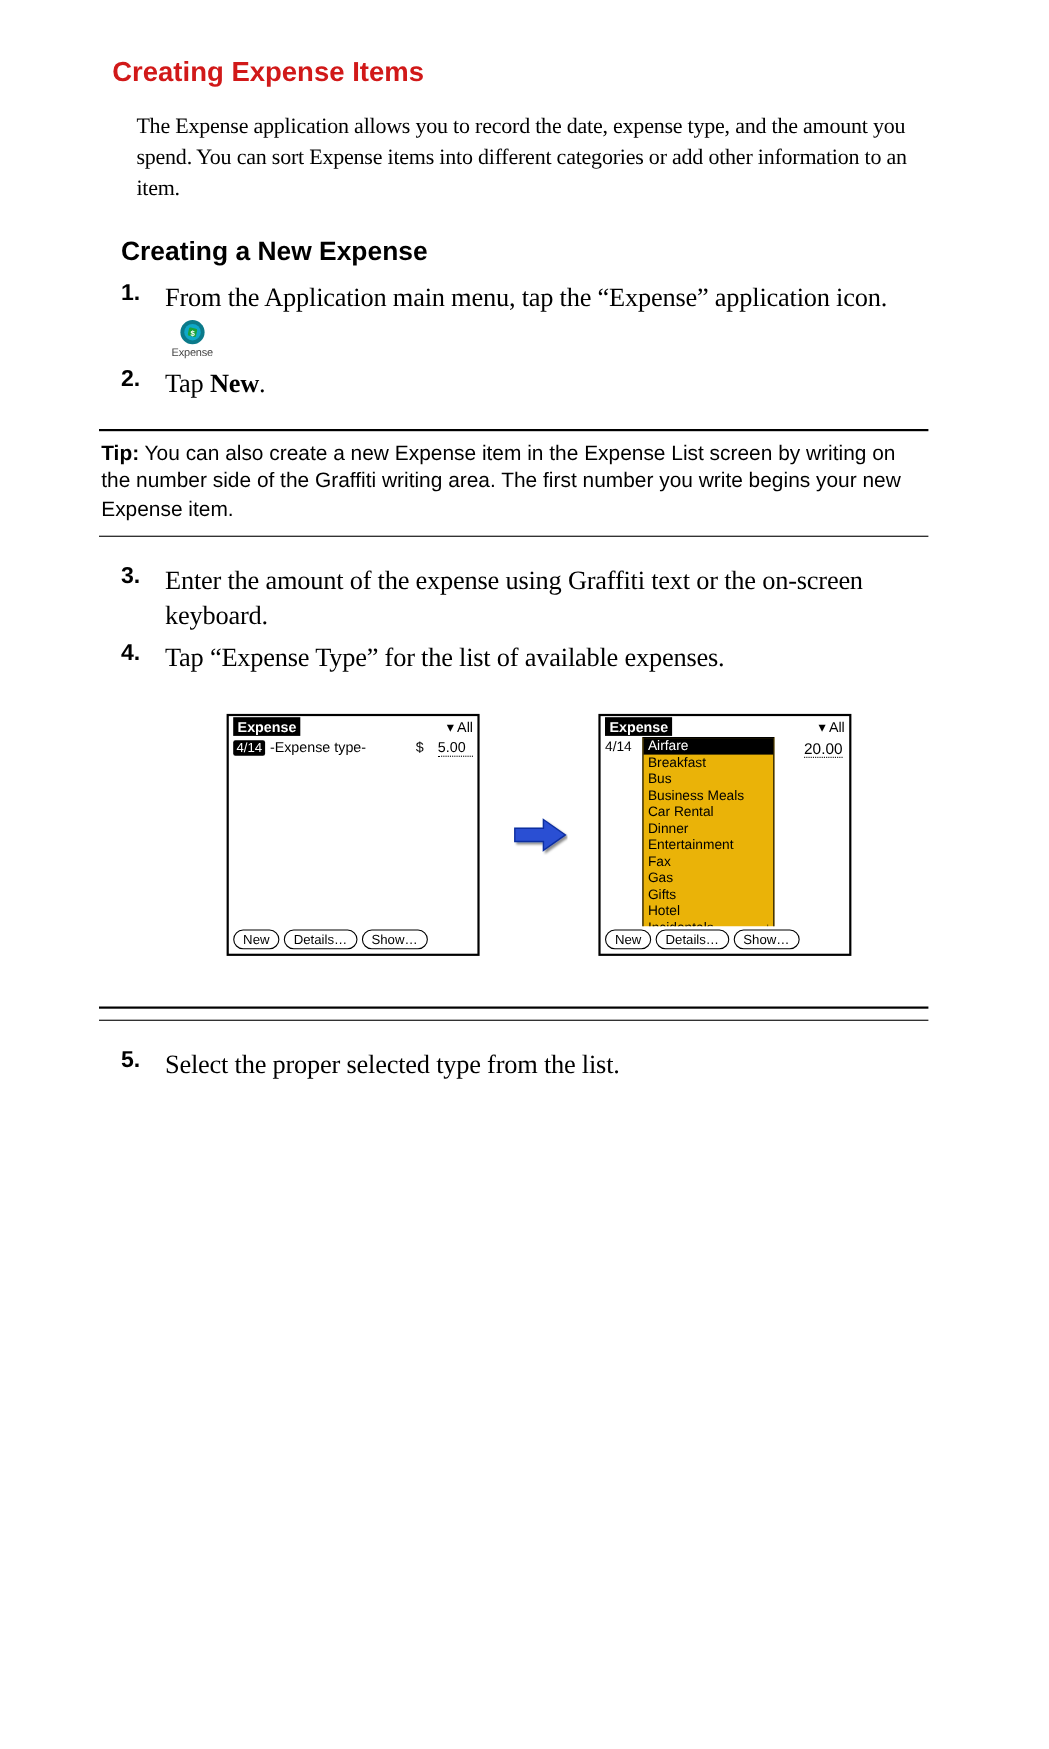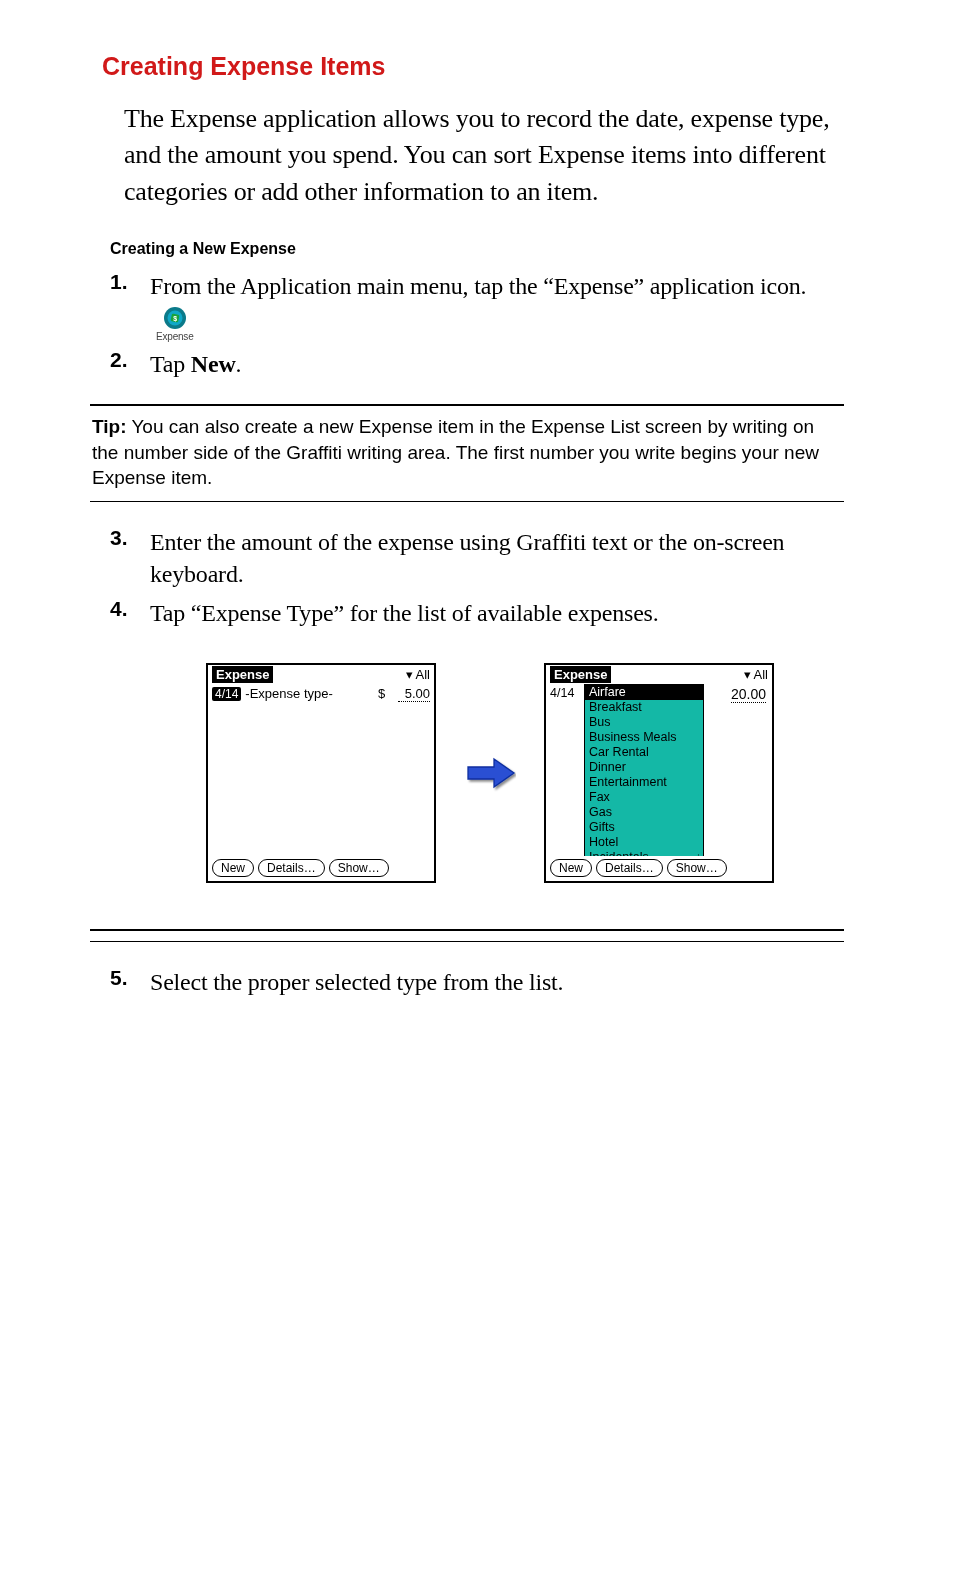--- a/index.html
+++ b/index.html
@@ -17,29 +17,29 @@
   }
   .section-heading {
     color: #d11919;
     font-weight: 700;
     font-size: 25px;
     margin-left: 12px;
     margin-bottom: 20px;
   }
   .intro-para {
     font-family: "Times New Roman", Times, serif;
-    font-size: 26px;
+    font-size: 20px;
     line-height: 1.4;
     margin-left: 34px;
     margin-bottom: 30px;
     letter-spacing: -0.2px;
   }
   .subheading {
     font-weight: 700;
-    font-size: 16px;
+    font-size: 24px;
     margin-left: 20px;
     margin-bottom: 12px;
   }
   ol.steps {
     list-style: none;
     margin-left: 20px;
   }
   ol.steps > li {
     display: flex;
     align-items: flex-start;
@@ -131,21 +131,21 @@
   .date-chip {
     background: #000;
     color: #fff;
     padding: 0 3px;
     border-radius: 2px;
     font-size: 12px;
   }
   .exp-type-text { flex: 1; }
   .amt-col { width: 52px; display: flex; justify-content: space-between; }
   .amt-col .cur { }
-  .amt-col .val { border-bottom: 1px dotted #000; min-width: 32px; text-align: right; }
+  .amt-col .val { border-bottom: 1px dotted #000; min-width: 32px; text-align: left; }
   .panel-footer {
     display: flex;
     gap: 4px;
     padding: 3px 4px 4px;
   }
   .pill-btn {
     border: 1.2px solid #000;
     border-radius: 9px;
     padding: 0 8px;
     font-size: 12px;
@@ -160,21 +160,21 @@
   }
   .arrow-box svg { width: 52px; height: 38px; }
 
   
   .dropdown {
     position: absolute;
     left: 38px;
     top: 0;
     width: 120px;
     border: 1.5px solid #000;
-    background: #14b8a6;
+    background: #eab308;
     z-index: 2;
   }
   .dropdown .dd-item {
     font-size: 12.5px;
     padding: 0 4px;
     line-height: 15px;
     white-space: nowrap;
   }
   .dropdown .dd-item.selected {
     background: #000;

